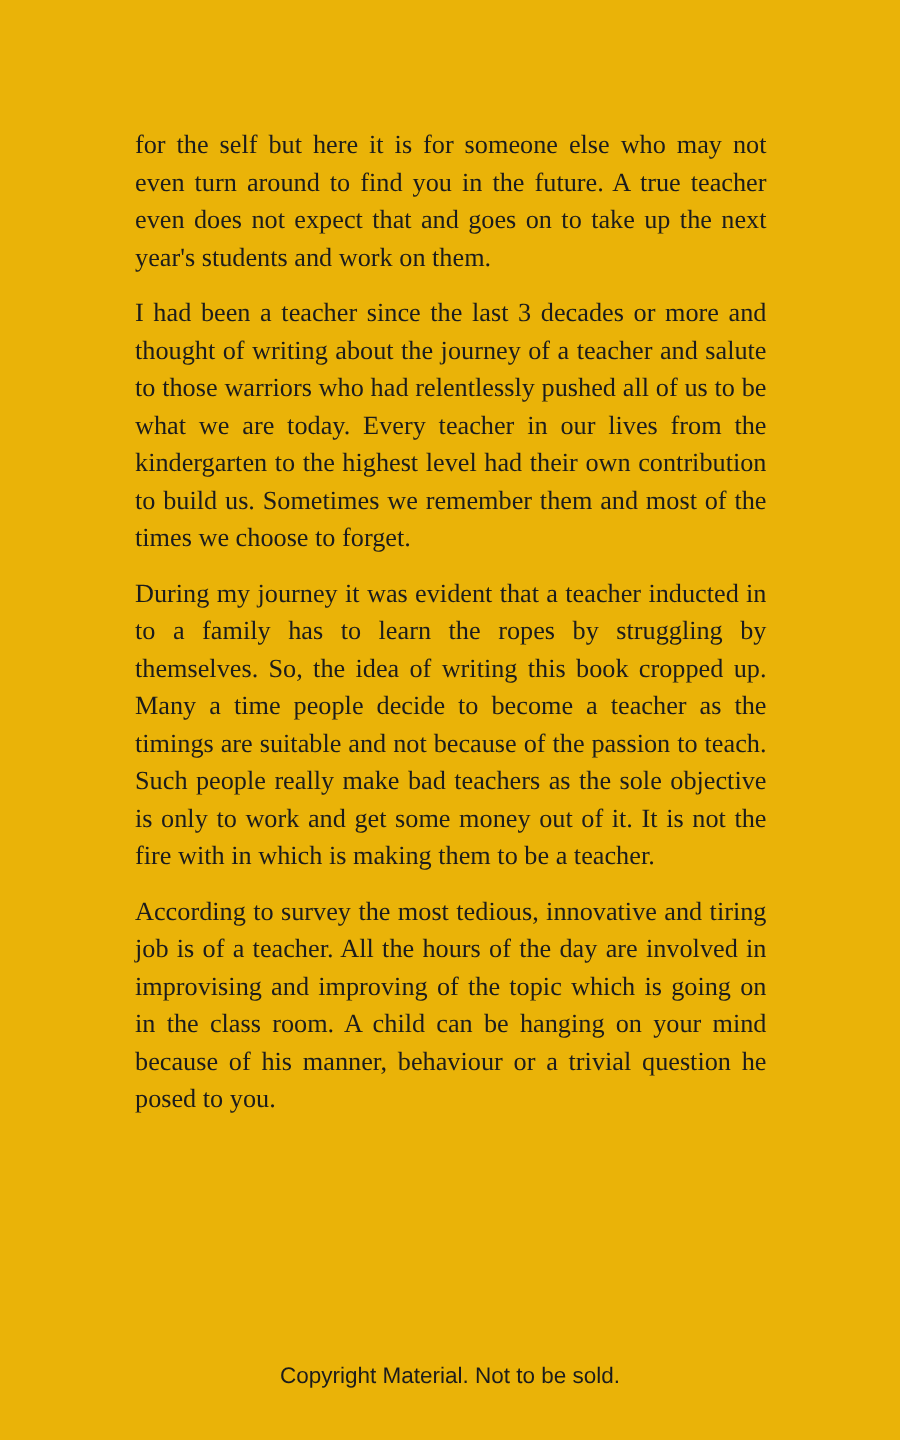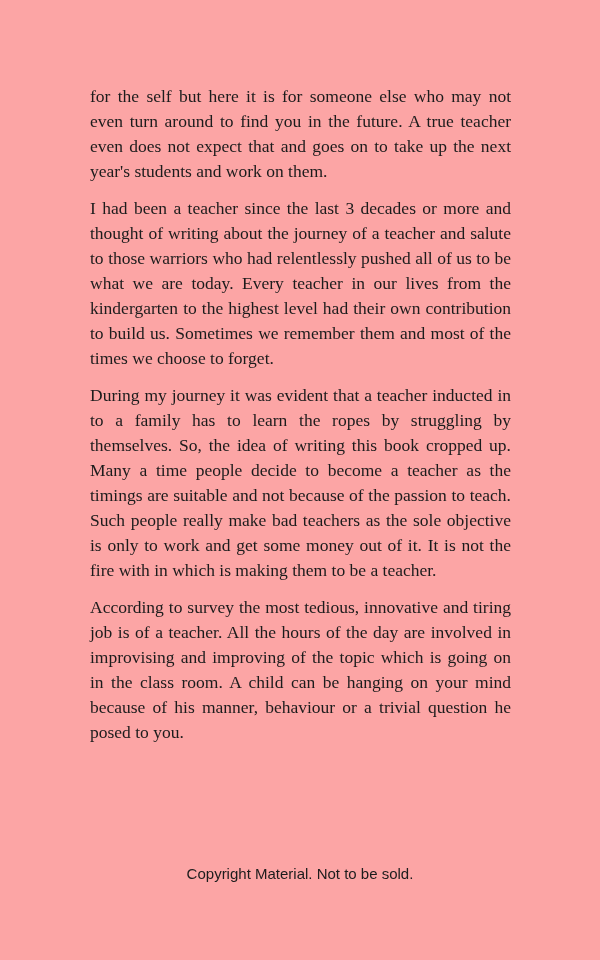--- a/index.html
+++ b/index.html
@@ -3,21 +3,21 @@
 <meta charset="utf-8">
 <style>
   * { margin: 0; padding: 0; box-sizing: border-box; }
   html, body {
     background: #ffffff;
   }
   .page {
     position: relative;
     width: 600px;
     height: 960px;
-    background: #fca5a5;
+    background: #eab308;
     overflow: hidden;
     margin: 0 auto;
   }
   .body-text {
     position: absolute;
     left: 90px;
     top: 84px;
     width: 421px;
     color: #1c1c1c;
     font-family: "Liberation Serif", serif;
@@ -25,21 +25,21 @@
     line-height: 25px;
   }
   .body-text p {
     text-align: justify;
     text-justify: inter-word;
     margin: 0 0 12px 0;
   }
   .footer {
     position: absolute;
     left: 0;
-    top: 864px;
+    top: 908px;
     width: 100%;
     text-align: center;
     color: #1c1c1c;
     font-family: "Liberation Sans", sans-serif;
     font-size: 15px;
     line-height: 20px;
   }
 </style>
 </head>
 <body>

